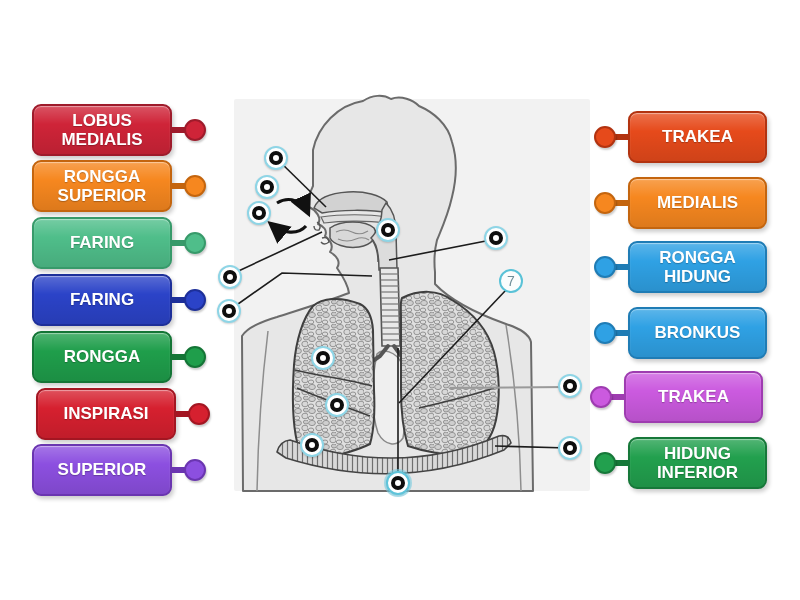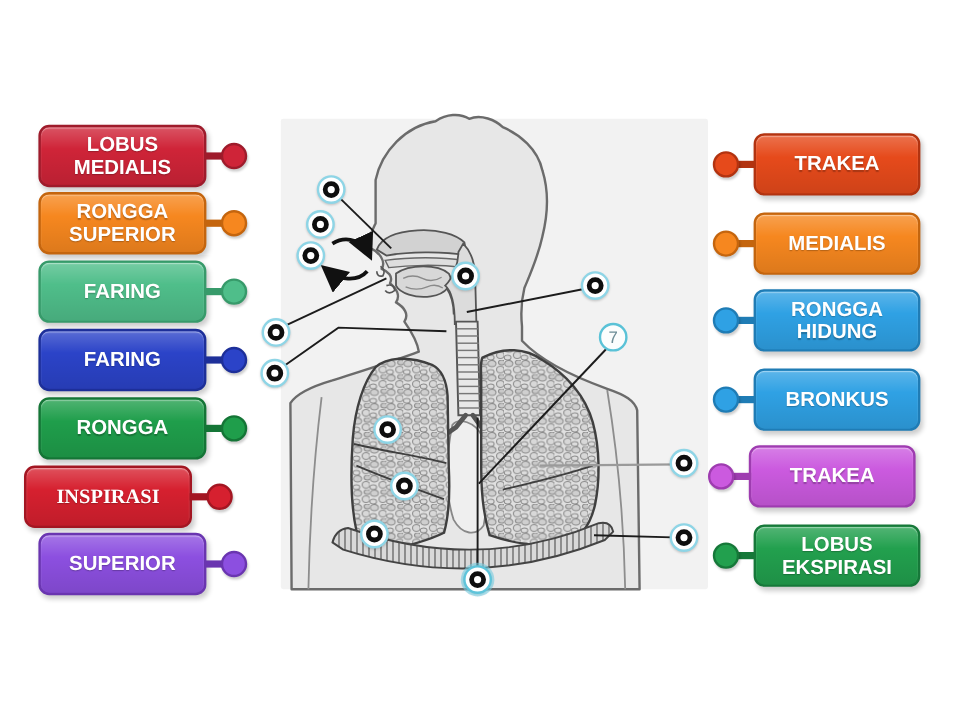--- a/index.html
+++ b/index.html
@@ -182,21 +182,21 @@
 <div class="label left" style="left: 32px; top: 274px; --c: #2b43c8; --cd: #1d2f99;">
   <div class="box">FARING</div>
   <span class="stub"></span>
     <span class="dot"></span>
 </div>
 <div class="label left" style="left: 32px; top: 331px; --c: #1f9e4b; --cd: #147536;">
   <div class="box">RONGGA</div>
   <span class="stub"></span>
     <span class="dot"></span>
 </div>
-<div class="label left" style="left: 20px; top: 388px; font-family: Liberation Serif, serif; --c: #d6202f; --cd: #a31622;">
+<div class="label left" style="left: 36px; top: 388px; --c: #d6202f; --cd: #a31622;">
   <div class="box">INSPIRASI</div>
   <span class="stub"></span>
     <span class="dot"></span>
 </div>
 <div class="label left" style="left: 32px; top: 444px; --c: #8c4fe0; --cd: #6a35b0;">
   <div class="box">SUPERIOR</div>
   <span class="stub"></span>
     <span class="dot"></span>
 </div>
 
@@ -219,21 +219,21 @@
   <div class="box">BRONKUS</div>
   <span class="stub"></span>
     <span class="dot"></span>
 </div>
 <div class="label right" style="left: 624px; top: 371px; text-decoration: underline; --c: #cb5adf; --cd: #9e3cb0;">
   <div class="box">TRAKEA</div>
   <span class="stub"></span>
     <span class="dot"></span>
 </div>
 <div class="label right" style="left: 628px; top: 437px; --c: #22a04e; --cd: #167839;">
-  <div class="box">LOBUS EKSPIRASI</div>
+  <div class="box">HIDUNG INFERIOR</div>
   <span class="stub"></span>
     <span class="dot"></span>
 </div>
 
 <div class="target" style="left:264px;top:146px">
     <span class="pupil"></span>
   </div>
 <div class="target" style="left:255px;top:175px">
     <span class="pupil"></span>
   </div>

